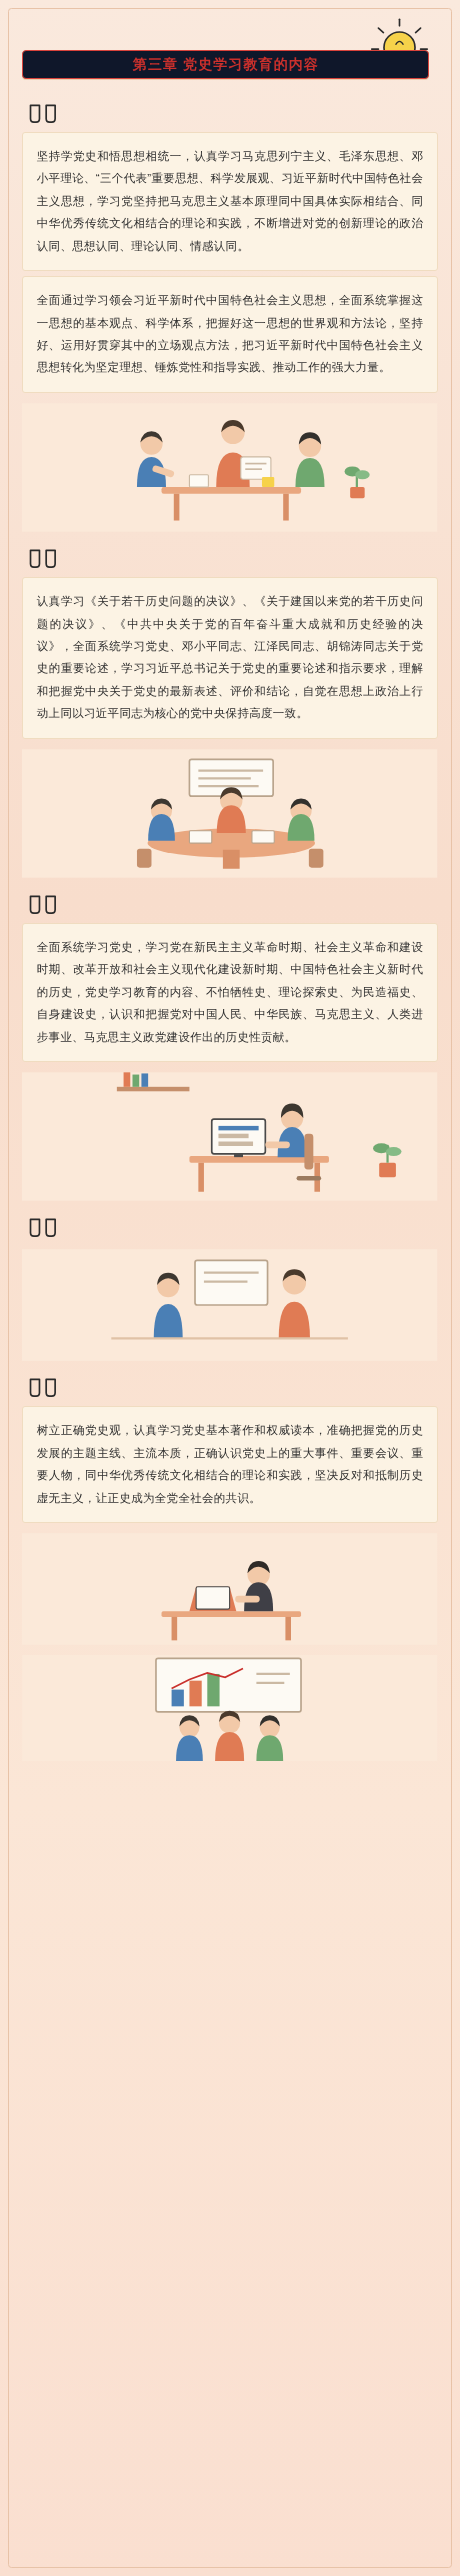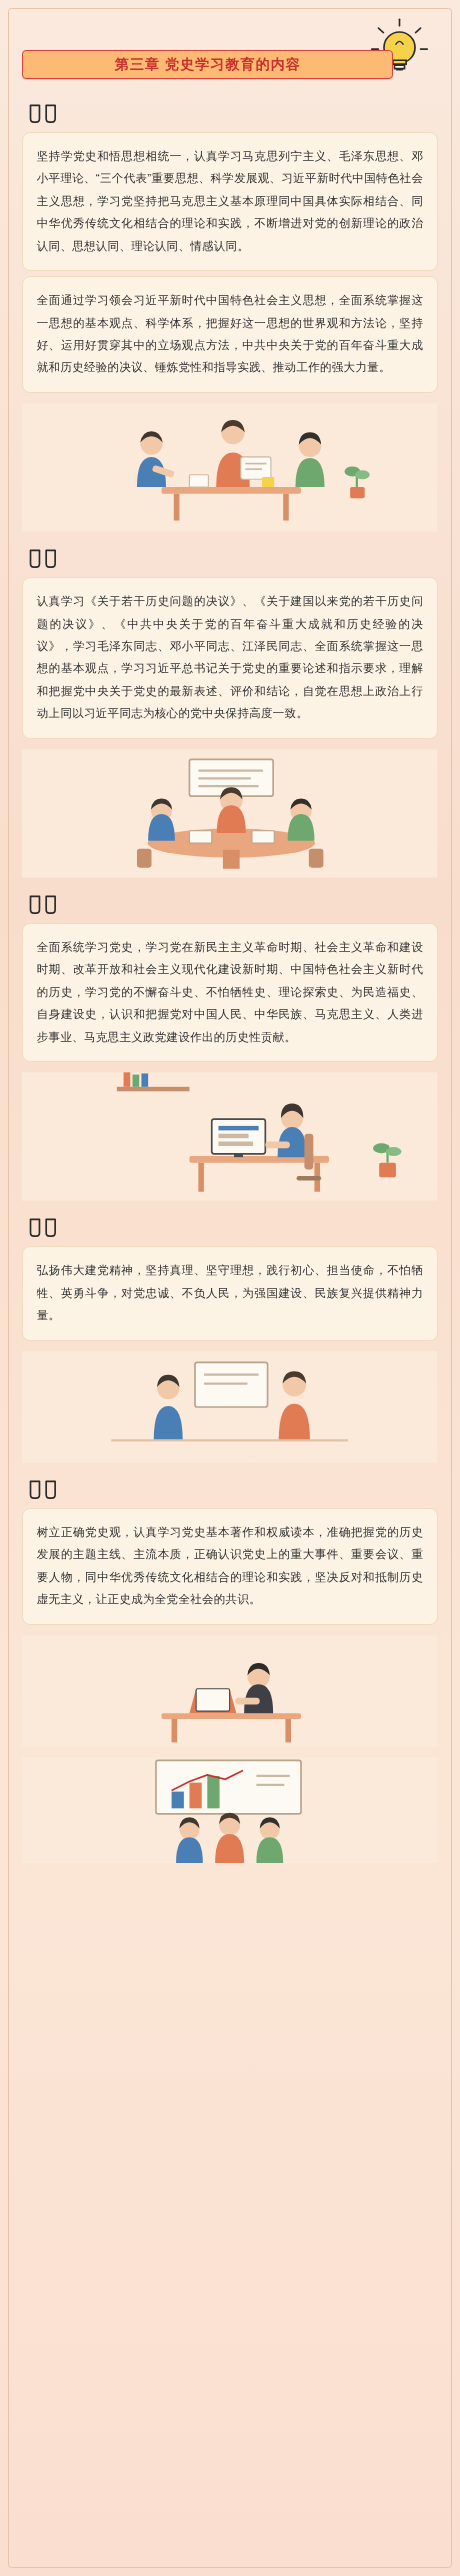--- a/index.html
+++ b/index.html
@@ -40,23 +40,23 @@
     position: absolute;
     right: 4.5px;
     top: -3.4px;
     width: 67px;
     height: 61px;
   }
   .title-bar {
     position: absolute;
     left: 0;
     top: 30px;
-    width: 371px;
+    width: 407px;
     height: 29px;
-    background: #fdba74;
+    background: #0f172a;
     border: 1.1px solid #d9433b;
     border-radius: 4px;
     display: flex;
     align-items: center;
     justify-content: center;
     box-shadow: 0 1.1px 0 #eccfae;
   }
   .title-bar .title-text {
     color: #c9302c;
     font-size: 14px;
@@ -70,21 +70,21 @@
     display: block;
     width: 35px;
     height: 23.5px;
     margin: 14.5px 0 6.7px 4.5px;
   }
 
   
   .para-card {
     background: #fcf3e4;
     border: 0.6px solid #f0dcc0;
-    border-radius: 8px;
+    border-radius: 3px;
     padding: 12.3px 13.4px 13.4px 13.4px;
     margin-bottom: 4.5px;
   }
   .para-card p {
     color: #2f2f2f;
     font-size: 11.5px;
     line-height: 22.4px;
     text-align: justify;
     text-justify: inter-ideograph;
     letter-spacing: 0.3px;
@@ -144,21 +144,21 @@
       <path d="M6 6 h16 v24 q0 6 -6 6 h-4 q-6 0 -6 -6 z"></path>
       <path d="M34 6 h16 v24 q0 6 -6 6 h-4 q-6 0 -6 -6 z"></path>
     </g>
   </svg>
 
   <div class="para-card">
     <p>坚持学党史和悟思想相统一，认真学习马克思列宁主义、毛泽东思想、邓小平理论、“三个代表”重要思想、科学发展观、习近平新时代中国特色社会主义思想，学习党坚持把马克思主义基本原理同中国具体实际相结合、同中华优秀传统文化相结合的理论和实践，不断增进对党的创新理论的政治认同、思想认同、理论认同、情感认同。</p>
   </div>
 
   <div class="para-card">
-    <p>全面通过学习领会习近平新时代中国特色社会主义思想，全面系统掌握这一思想的基本观点、科学体系，把握好这一思想的世界观和方法论，坚持好、运用好贯穿其中的立场观点方法，中共中央关于党的百年奋斗重大成就和历史经验的决议、锤炼党性和指导实践、推动工作的强大力量。</p>
+    <p>全面通过学习领会习近平新时代中国特色社会主义思想，全面系统掌握这一思想的基本观点、科学体系，把握好这一思想的世界观和方法论，坚持好、运用好贯穿其中的立场观点方法，把习近平新时代中国特色社会主义思想转化为坚定理想、锤炼党性和指导实践、推动工作的强大力量。</p>
   </div>
 
   <svg class="illus" viewBox="0 0 744 230">
     <rect x="0" y="0" width="744" height="230" fill="#fbe9d9"></rect>
 
     <rect x="250" y="150" width="250" height="12" rx="4" fill="#e9a77f"></rect>
     <rect x="272" y="162" width="10" height="48" fill="#d98f66"></rect>
     <rect x="468" y="162" width="10" height="48" fill="#d98f66"></rect>
 
     <circle cx="232" cy="72" r="20" fill="#f2c9a8"></circle>
@@ -187,21 +187,21 @@
   </svg>
 
   <svg class="quote-mark" viewBox="0 0 62 42">
     <g fill="none" stroke="#2b2b2b" stroke-width="3" stroke-linejoin="round">
       <path d="M6 6 h16 v24 q0 6 -6 6 h-4 q-6 0 -6 -6 z"></path>
       <path d="M34 6 h16 v24 q0 6 -6 6 h-4 q-6 0 -6 -6 z"></path>
     </g>
   </svg>
 
   <div class="para-card">
-    <p>认真学习《关于若干历史问题的决议》、《关于建国以来党的若干历史问题的决议》、《中共中央关于党的百年奋斗重大成就和历史经验的决议》，学习毛泽东同志、邓小平同志、江泽民同志、全面系统掌握这一思想的基本观点，学习习近平总书记关于党史的重要论述和指示要求，理解和把握党中央关于党史的最新表述、评价和结论，自觉在思想上政治上行动上同以习近平同志为核心的党中央保持高度一致。</p>
+    <p>认真学习《关于若干历史问题的决议》、《关于建国以来党的若干历史问题的决议》、《中共中央关于党的百年奋斗重大成就和历史经验的决议》，全面系统学习党史、邓小平同志、江泽民同志、胡锦涛同志关于党史的重要论述，学习习近平总书记关于党史的重要论述和指示要求，理解和把握党中央关于党史的最新表述、评价和结论，自觉在思想上政治上行动上同以习近平同志为核心的党中央保持高度一致。</p>
   </div>
 
   <svg class="illus" viewBox="0 0 744 230">
     <rect x="0" y="0" width="744" height="230" fill="#fbe9d9"></rect>
 
     <rect x="300" y="18" width="150" height="66" rx="4" fill="#fdfaf4" stroke="#b9a48c" stroke-width="3"></rect>
     <line x1="316" y1="38" x2="432" y2="38" stroke="#cbb9a3" stroke-width="4"></line>
     <line x1="316" y1="52" x2="410" y2="52" stroke="#cbb9a3" stroke-width="4"></line>
     <line x1="316" y1="66" x2="424" y2="66" stroke="#cbb9a3" stroke-width="4"></line>
 
@@ -228,21 +228,21 @@
   </svg>
 
   <svg class="quote-mark" viewBox="0 0 62 42">
     <g fill="none" stroke="#2b2b2b" stroke-width="3" stroke-linejoin="round">
       <path d="M6 6 h16 v24 q0 6 -6 6 h-4 q-6 0 -6 -6 z"></path>
       <path d="M34 6 h16 v24 q0 6 -6 6 h-4 q-6 0 -6 -6 z"></path>
     </g>
   </svg>
 
   <div class="para-card">
-    <p>全面系统学习党史，学习党在新民主主义革命时期、社会主义革命和建设时期、改革开放和社会主义现代化建设新时期、中国特色社会主义新时代的历史，学习党的不懈奋斗史、不怕牺牲史、理论探索史、为民造福史、自身建设史，认识和把握党对中国人民、中华民族、马克思主义、人类进步事业、马克思主义政党建设作出的历史性贡献。</p>
+    <p>全面系统学习党史，学习党在新民主主义革命时期、社会主义革命和建设时期、改革开放和社会主义现代化建设新时期、中国特色社会主义新时代的历史，党史学习教育的内容、不怕牺牲史、理论探索史、为民造福史、自身建设史，认识和把握党对中国人民、中华民族、马克思主义、人类进步事业、马克思主义政党建设作出的历史性贡献。</p>
   </div>
 
   <svg class="illus" viewBox="0 0 744 230">
     <rect x="0" y="0" width="744" height="230" fill="#fbe9d9"></rect>
 
     <rect x="170" y="26" width="130" height="8" fill="#c58f6b"></rect>
     <rect x="182" y="0" width="12" height="26" fill="#e07b54"></rect>
     <rect x="198" y="4" width="12" height="22" fill="#6fa86f"></rect>
     <rect x="214" y="2" width="12" height="24" fill="#4a7fb5"></rect>
 
@@ -271,23 +271,20 @@
   </svg>
 
 
   <svg class="quote-mark" viewBox="0 0 62 42">
     <g fill="none" stroke="#2b2b2b" stroke-width="3" stroke-linejoin="round">
       <path d="M6 6 h16 v24 q0 6 -6 6 h-4 q-6 0 -6 -6 z"></path>
       <path d="M34 6 h16 v24 q0 6 -6 6 h-4 q-6 0 -6 -6 z"></path>
     </g>
   </svg>
 
-  <div class="para-card">
-    <p>弘扬伟大建党精神，坚持真理、坚守理想，践行初心、担当使命，不怕牺牲、英勇斗争，对党忠诚、不负人民，为强国建设、民族复兴提供精神力量。</p>
-  </div>
 
   <svg class="illus illus-sm" viewBox="0 0 744 200">
     <rect x="0" y="0" width="744" height="200" fill="#fbe9d9"></rect>
 
     <rect x="310" y="20" width="130" height="80" rx="4" fill="#fdfaf4" stroke="#b9a48c" stroke-width="3"></rect>
     <line x1="326" y1="42" x2="424" y2="42" stroke="#cbb9a3" stroke-width="4"></line>
     <line x1="326" y1="58" x2="404" y2="58" stroke="#cbb9a3" stroke-width="4"></line>
 
     <circle cx="262" cy="66" r="20" fill="#f2c9a8"></circle>
     <path d="M242 64 q20 -24 40 0 q-2 -22 -20 -22 q-18 0 -20 22z" fill="#3d3730"></path>

